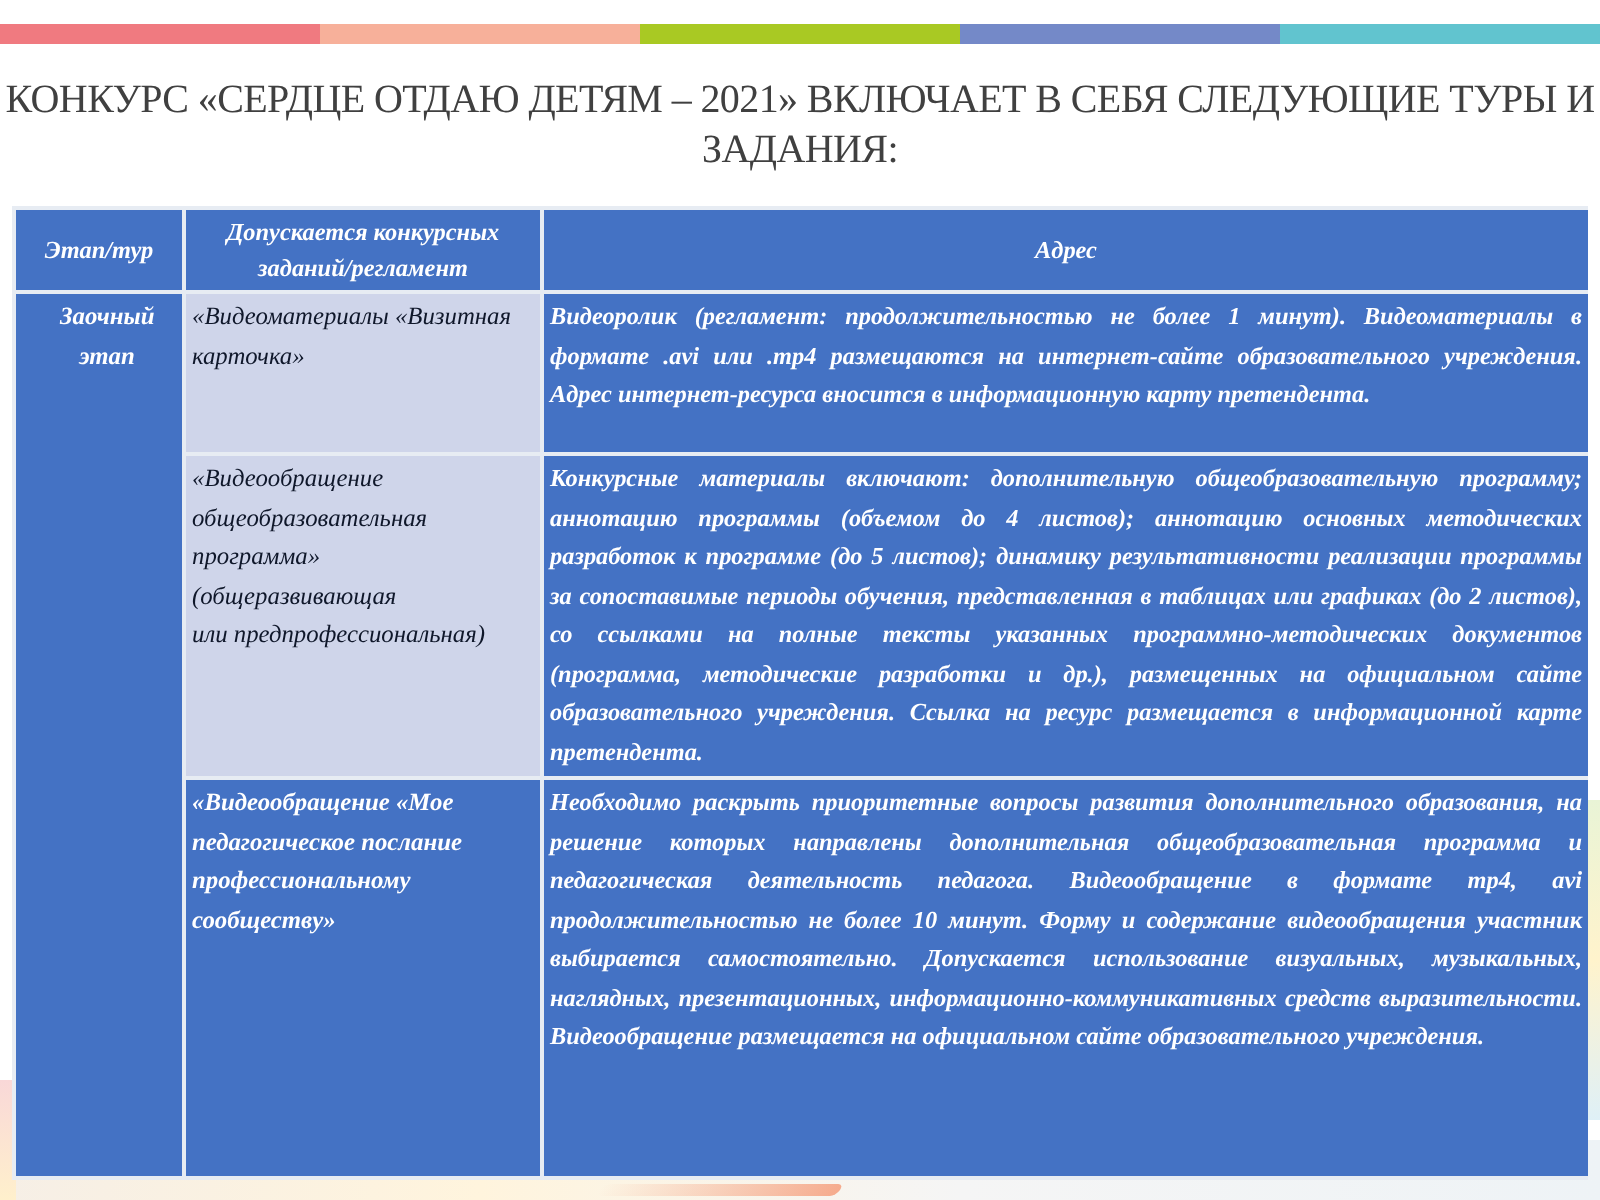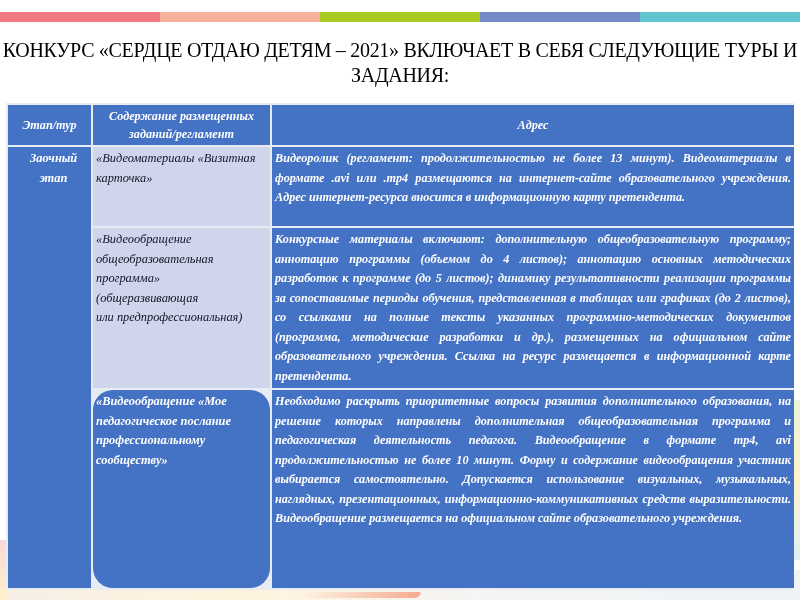--- a/index.html
+++ b/index.html
@@ -6,21 +6,21 @@
   body {
     width: 800px; height: 600px; overflow: hidden; position: relative;
     background: #ffffff;
     font-family: "Liberation Serif", "DejaVu Serif", serif;
   }
   .stripe-bar { position: absolute; top: 12px; left: 0; width: 800px; height: 10px; display: flex; }
   .stripe { flex: 1 1 0; height: 10px; }
 
   .slide-title {
     position: absolute; top: 38px; left: 0; width: 800px;
-    text-align: center; color: #000000;
+    text-align: center; color: #404040;
     font-size: 20px; line-height: 25px; letter-spacing: -0.3px;
     text-transform: uppercase;
   }
 
   .bottom-swoosh {
     position: absolute; left: 0; bottom: 0; width: 800px; height: 30px;
     background: linear-gradient(90deg, #f6efe6 0%, #fff4dd 30%, #f5f5f5 60%, #eef3f6 100%);
   }
   .swoosh-orange {
     position: absolute; left: 300px; bottom: 2px; width: 120px; height: 6px;
@@ -45,21 +45,21 @@
     border-collapse: separate; border-spacing: 2px;
     width: 788px; height: 487px; table-layout: fixed;
     font-size: 12.4px; line-height: 19.5px;
   }
   table.tasks td, table.tasks th {
     padding: 2px 3px 2px 3px; vertical-align: top;
   }
   .hdr { background: #4472C4; color: #ffffff; font-weight: bold; text-align: center; vertical-align: middle !important; font-size: 12.2px; line-height: 18px; height: 31px; }
   .stage { background: #4472C4; color: #ffffff; font-weight: bold; text-align: center; }
   .content-light { background: #CFD5EA; color: #0f172a; font-weight: normal; font-size: 12.4px; }
-  .content-blue { background: #4472C4; color: #ffffff; font-weight: bold; font-size: 12.4px; border-radius: 20px; }
+  .content-blue { background: #4472C4; color: #ffffff; font-weight: bold; font-size: 12.4px; }
   .format { background: #4472C4; color: #ffffff; font-weight: bold; text-align: justify; text-align-last: left; font-size: 12.2px; }
   .multiline { white-space: pre-line; }
 </style>
 </head>
 <body>
 
 <div class="stripe-bar">
   <div class="stripe" style="background:#F07A80"></div>
   <div class="stripe" style="background:#F7B09A"></div>
   <div class="stripe" style="background:#A9C923"></div>
@@ -78,27 +78,27 @@
 <div class="table-wrap">
   <table class="tasks">
     <colgroup>
       <col style="width:83px">
       <col style="width:177px">
       <col style="width:522px">
     </colgroup>
     <tbody>
         <tr>
       <td class="hdr">Этап/тур</td>
-      <td class="hdr">Содержание размещенных заданий/регламент</td>
+      <td class="hdr">Допускается конкурсных заданий/регламент</td>
       <td class="hdr">Адрес</td>
     </tr>
     <tr style="height:79px">
       <td class="stage" rowspan="3" style="padding-left:22px;padding-right:14px;">Заочный этап</td>
       <td class="content-light multiline">«Видеоматериалы «Визитная карточка»</td>
-      <td class="format">Видеоролик (регламент: продолжительностью не более 13 минут). Видеоматериалы в формате .avi или .mp4 размещаются на интернет-сайте образовательного учреждения. Адрес интернет-ресурса вносится в информационную карту претендента.</td>
+      <td class="format">Видеоролик (регламент: продолжительностью не более 1 минут). Видеоматериалы в формате .avi или .mp4 размещаются на интернет-сайте образовательного учреждения. Адрес интернет-ресурса вносится в информационную карту претендента.</td>
     </tr>
     <tr style="height:158px">
       <td class="content-light multiline">«Видеообращение
 общеобразовательная
 программа»
 (общеразвивающая
 или предпрофессиональная)</td>
       <td class="format">Конкурсные материалы включают: дополнительную общеобразовательную программу; аннотацию программы (объемом до 4 листов); аннотацию основных методических разработок к программе (до 5 листов); динамику результативности реализации программы за сопоставимые периоды обучения, представленная в таблицах или графиках (до 2 листов), со ссылками на полные тексты указанных программно-методических документов (программа, методические разработки и др.), размещенных на официальном сайте образовательного учреждения. Ссылка на ресурс размещается в информационной карте претендента.</td>
     </tr>
     <tr>

